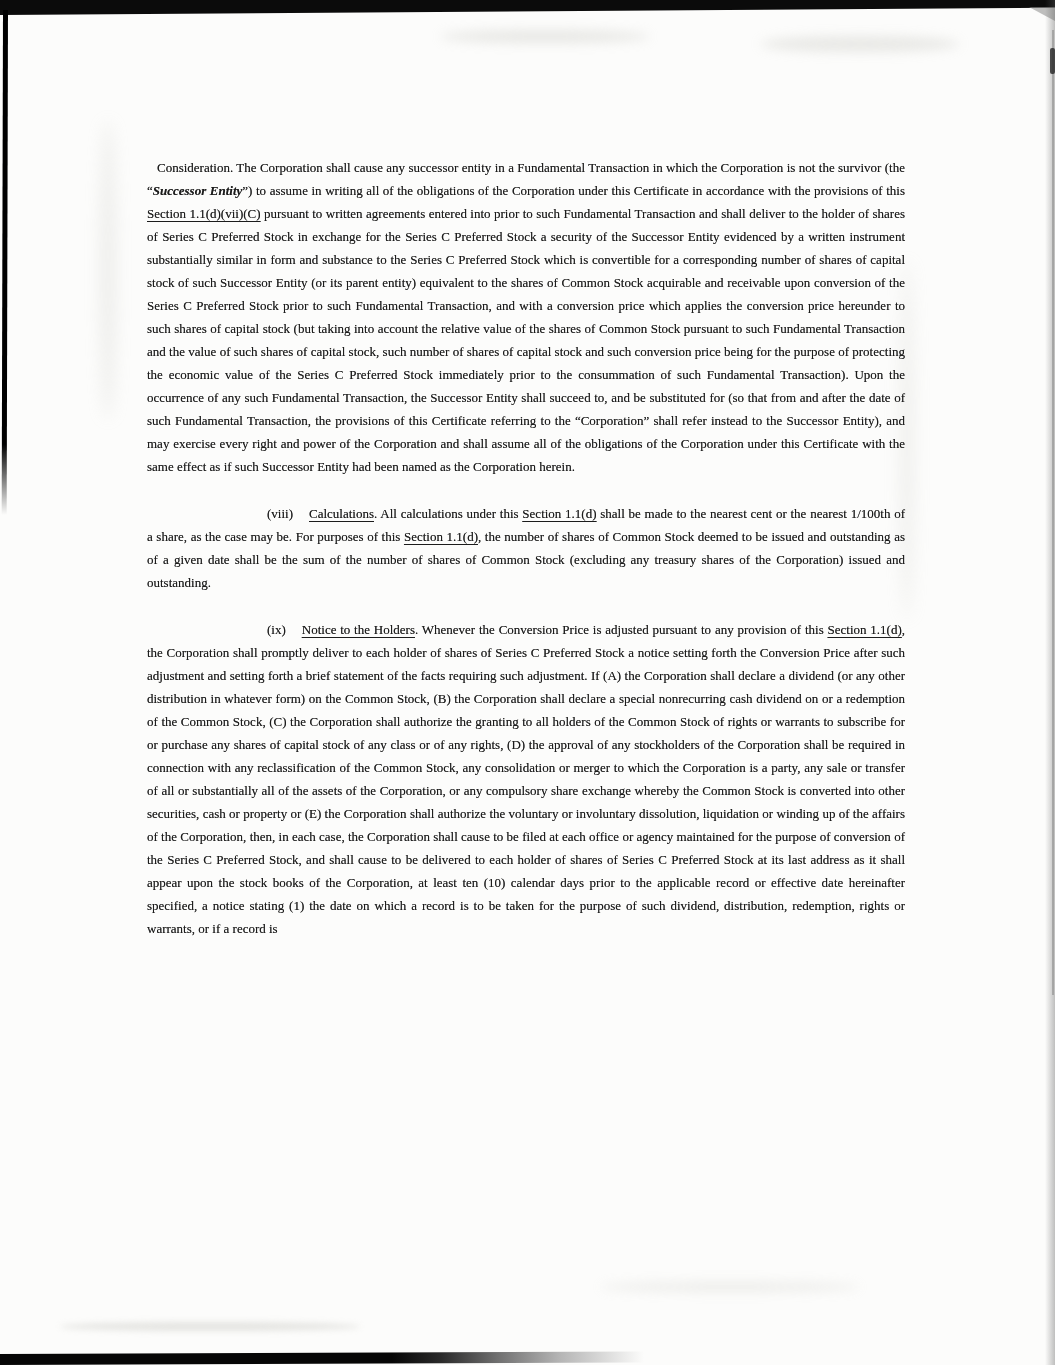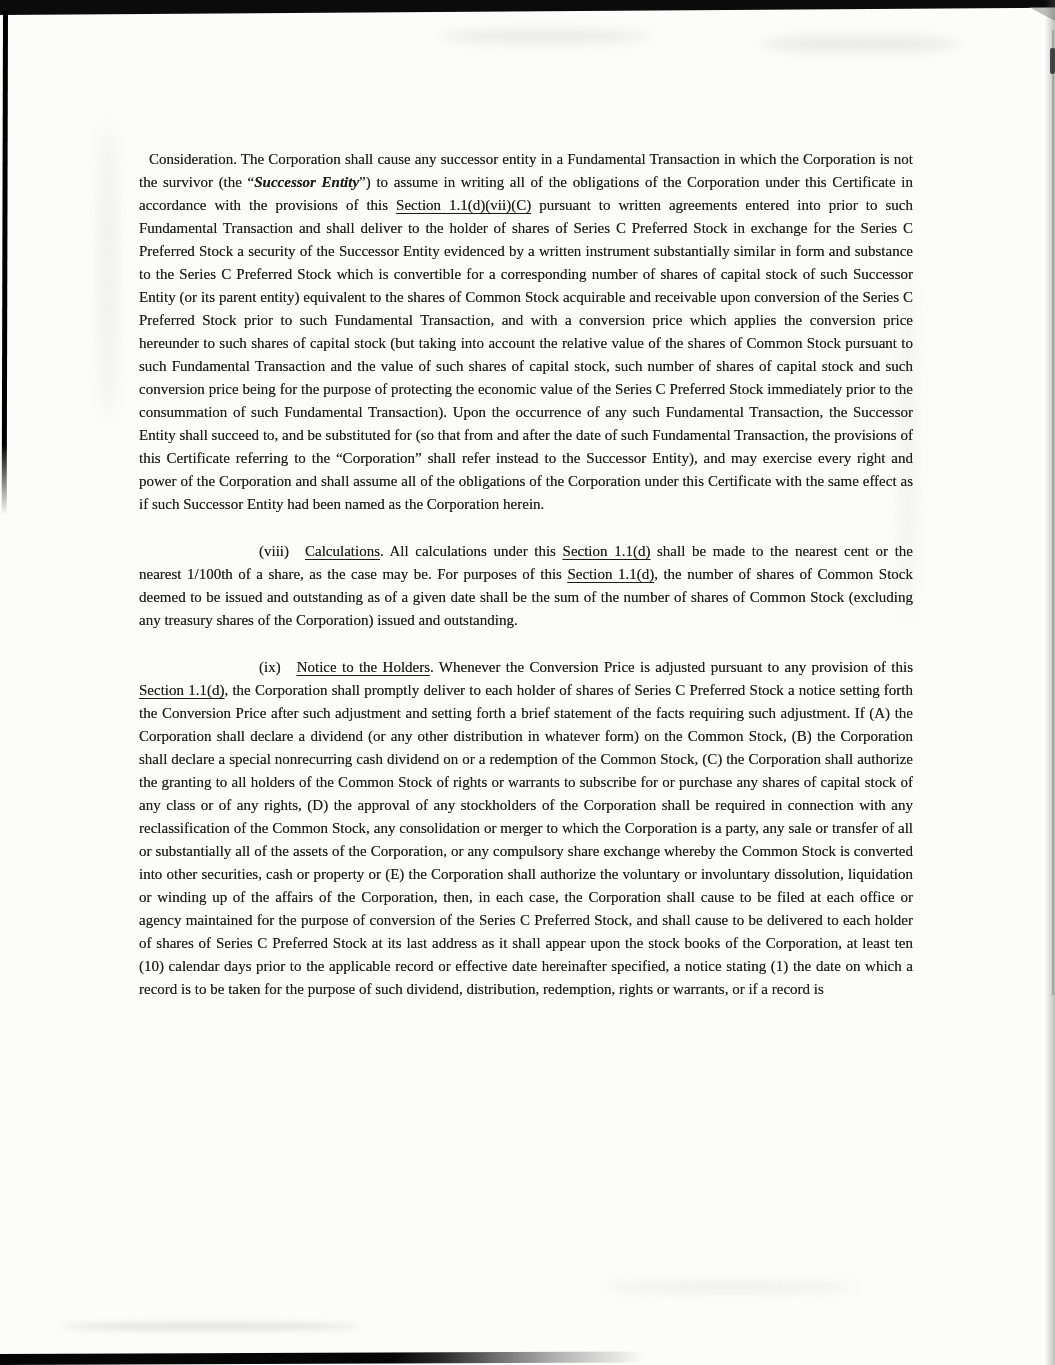--- a/index.html
+++ b/index.html
@@ -7,23 +7,23 @@
     width:1055px;height:1365px;position:relative;overflow:hidden;
     background:#fcfcfb;
     font-family:"Liberation Serif", serif;
   }
   
   .text-block{
     position:absolute;left:131px;top:140px;width:790px;
     color:#1c1c1c;
   }
   p.para{
-    margin:8px;
+    margin:16px;
     text-align:justify;
-    font-size:15px;
+    font-size:13px;
     line-height:23px;
     text-shadow:0 0 .45px rgba(20,20,20,.6);
   }
   p.para-body{text-indent:10px;}
   p.para-sub{margin-top:24px;text-indent:120px;}
   .seg-u{text-decoration:underline;text-underline-offset:2.5px;}
   .seg-bi{font-weight:700;font-style:italic;}
   .seg-gap{display:inline-block;width:16px;}
   
   .scan-top-bar{

